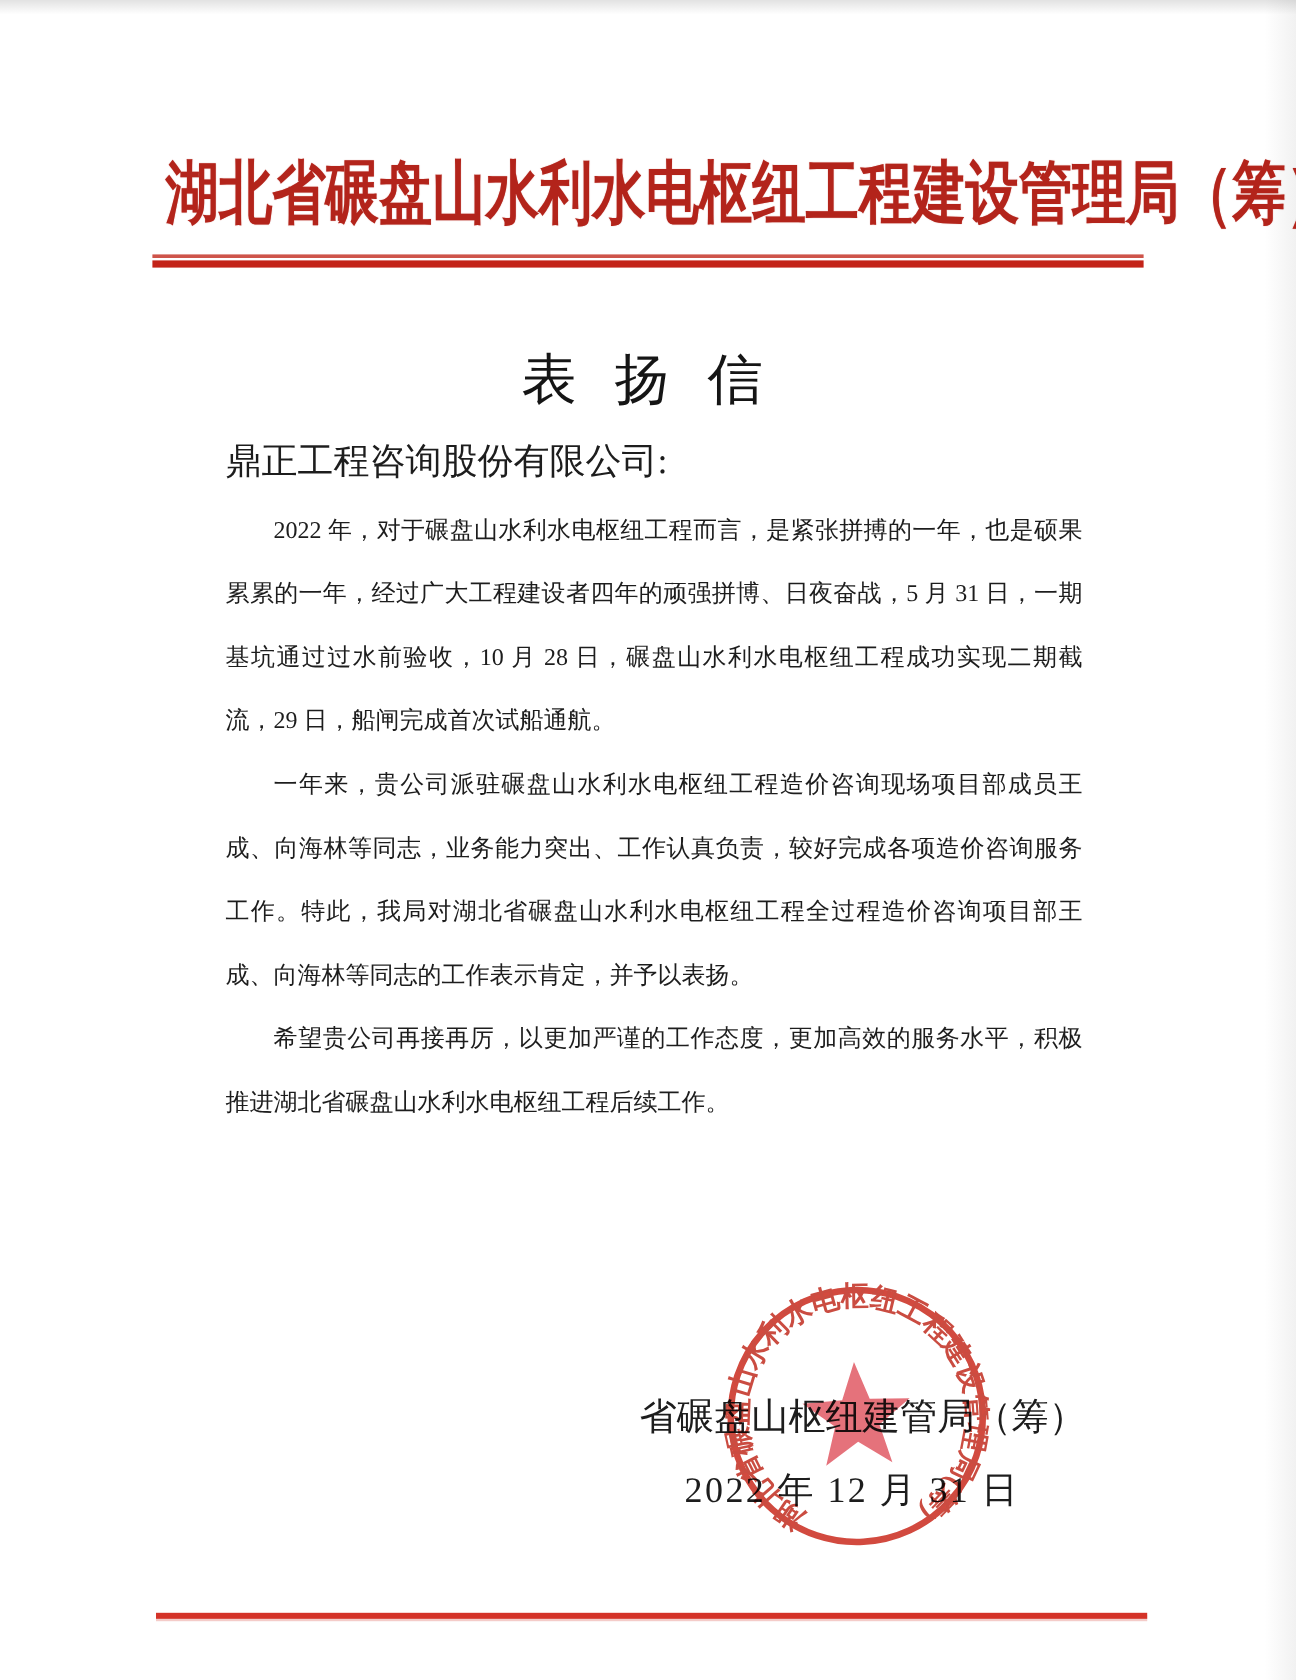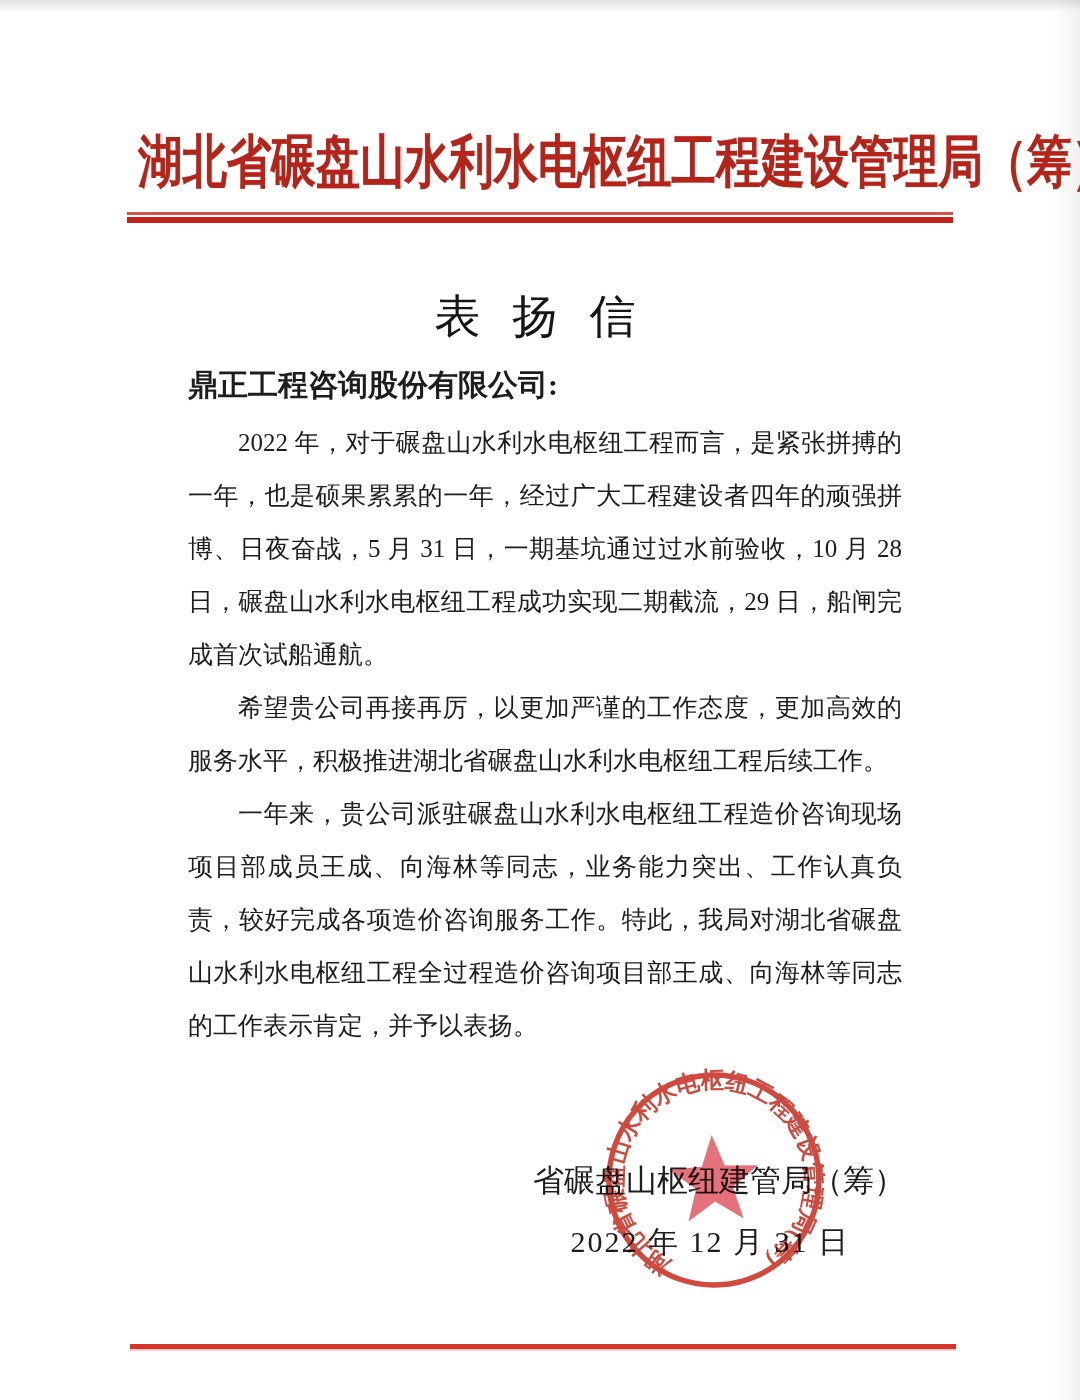--- a/index.html
+++ b/index.html
@@ -43,25 +43,25 @@
     text-align:center;
     font-size:46px;font-weight:400;color:#151515;
     letter-spacing:10px;
   }
   .content{
     position:absolute;top:364px;left:188px;width:714px;
     color:#1d1d1d;
   }
   .salutation{
     font-size:30px;line-height:42px;margin:0 0 10px 0;
-    font-weight:700;
+    font-weight:400;
   }
   .content p.body-par{
     margin:0;
-    font-size:25px;line-height:53px;
+    font-size:20px;line-height:53px;
     text-align:justify;text-indent:2em;
     font-weight:500;
   }
   .signoff{
     position:absolute;top:1160px;right:175px;
     font-size:31px;color:#1d1d1d;font-weight:500;
     white-space:nowrap;
   }
   .sign-date{
     position:absolute;top:1222px;right:230px;
@@ -95,22 +95,22 @@
     <div class="thin"></div>
     <div class="gap"></div>
     <div class="thick"></div>
   </div>
 
   <div class="doc-title">表 扬 信</div>
 
   <div class="content">
     <p class="salutation">鼎正工程咨询股份有限公司:</p>
     <p class="body-par">2022 年，对于碾盘山水利水电枢纽工程而言，是紧张拼搏的一年，也是硕果累累的一年，经过广大工程建设者四年的顽强拼博、日夜奋战，5 月 31 日，一期基坑通过过水前验收，10 月 28 日，碾盘山水利水电枢纽工程成功实现二期截流，29 日，船闸完成首次试船通航。</p>
+    <p class="body-par">一年来，贵公司派驻碾盘山水利水电枢纽工程造价咨询现场项目部成员王成、向海林等同志，业务能力突出、工作认真负责，较好完成各项造价咨询服务工作。特此，我局对湖北省碾盘山水利水电枢纽工程全过程造价咨询项目部王成、向海林等同志的工作表示肯定，并予以表扬。</p>
     <p class="body-par">希望贵公司再接再厉，以更加严谨的工作态度，更加高效的服务水平，积极推进湖北省碾盘山水利水电枢纽工程后续工作。</p>
-    <p class="body-par">一年来，贵公司派驻碾盘山水利水电枢纽工程造价咨询现场项目部成员王成、向海林等同志，业务能力突出、工作认真负责，较好完成各项造价咨询服务工作。特此，我局对湖北省碾盘山水利水电枢纽工程全过程造价咨询项目部王成、向海林等同志的工作表示肯定，并予以表扬。</p>
   </div>
 
   <div class="signoff">省碾盘山枢纽建管局（筹）</div>
 
   <div class="sign-date">2022 年 12 月 31 日</div>
 
   <svg class="stamp" viewBox="0 0 228 228" xmlns="http://www.w3.org/2000/svg">
     <circle cx="114" cy="114" r="105" fill="none" stroke="#ce3a2e" stroke-width="5.5"></circle>
     <polygon points="114,69 125.5,100.2 158.7,101.5 132.5,122 141.6,154 114,135.5 86.4,154 95.5,122 69.3,101.5 102.5,100.2" fill="#e05560" opacity="0.9"></polygon>
     <defs>

